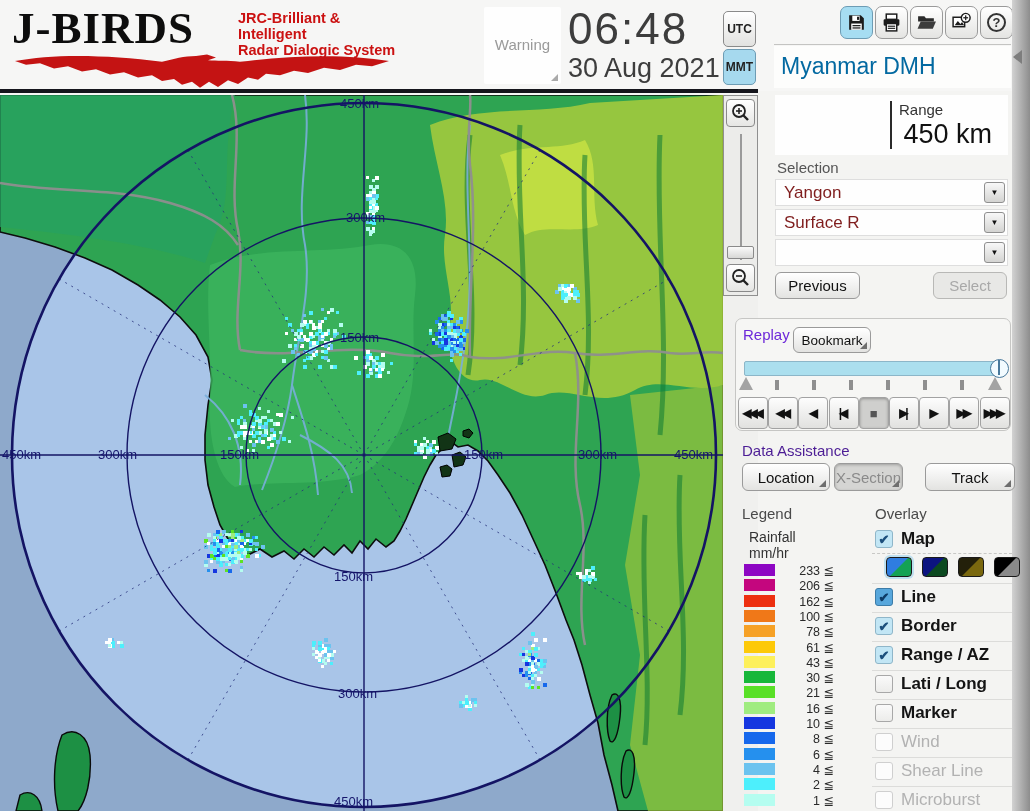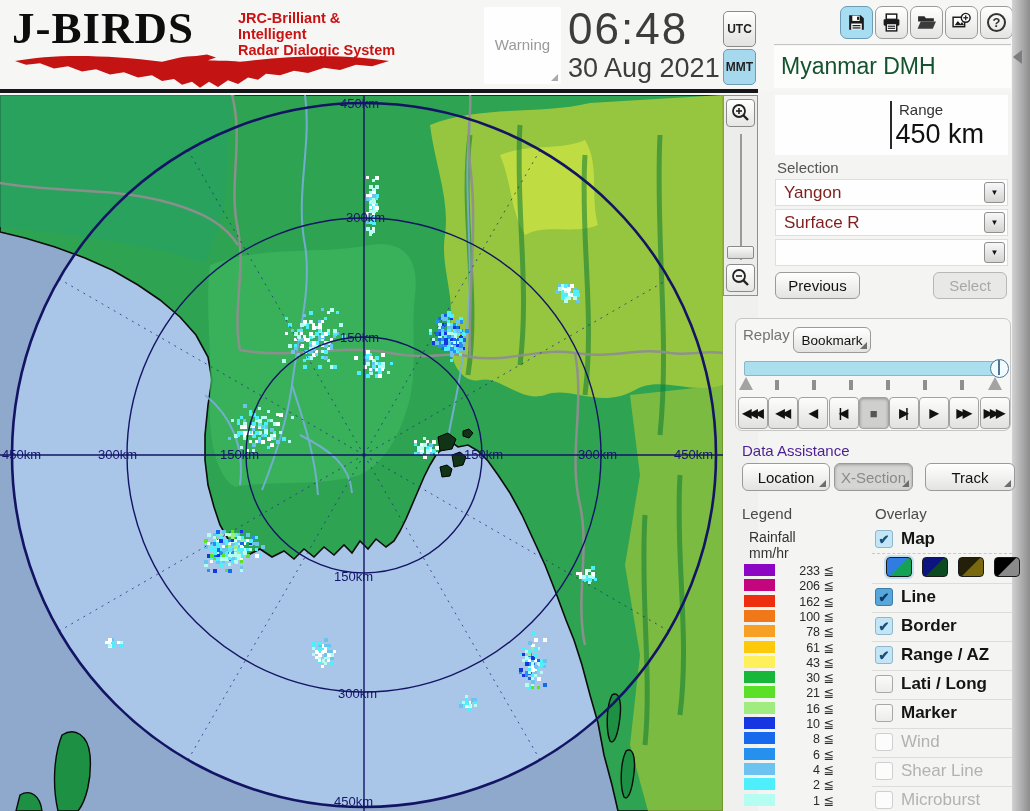--- a/index.html
+++ b/index.html
@@ -35,21 +35,21 @@
   .tz-btn.active { background:#a6d9ee; border-color:#6d9cb4; }
 
   .tool-btn { position:absolute; top:6px; width:33px; height:33px; border:1px solid #9a9a9a; border-radius:7px;
     background:linear-gradient(#ffffff,#e4e4e2); display:flex; align-items:center; justify-content:center; cursor:pointer; }
   .tool-btn.active { background:#a6ddf2; border-color:#6d9cb4; }
   .tool-btn svg { width:21px; height:21px; }
   #help-glyph { width:19px; height:19px; border:2.2px solid #333; border-radius:50%;
     font-size:13px; font-weight:bold; color:#333; display:flex; align-items:center; justify-content:center; }
   #panel-divider-top { position:absolute; left:774px; top:44px; width:237px; height:1px; background:#c4c4c2; }
   #station-box { position:absolute; left:774px; top:46px; width:237px; height:42px; background:#fdfdfc; }
-  #station-box .txt { position:absolute; left:7px; top:7px; font-size:23px; color:#14532d; }
+  #station-box .txt { position:absolute; left:7px; top:7px; font-size:23px; color:#0369a1; }
 
   
   #right-strip { position:absolute; left:1012px; top:0; width:18px; height:811px;
     background:linear-gradient(90deg,#d2d2d2,#8d8d8d); }
   #collapse-handle { position:absolute; left:1013px; top:50px; width:0; height:0;
     border-top:7px solid transparent; border-bottom:7px solid transparent; border-right:9px solid #7d7d7d; cursor:pointer; }
 
   
   #map-wrap { position:absolute; left:0; top:95px; width:723px; height:716px; background:#8ea9cb; cursor:crosshair; }
   #map-wrap svg { display:block; }
@@ -63,40 +63,40 @@
   #zoom-groove { position:absolute; left:16px; top:38px; width:2px; height:126px; background:#9a9a9a; }
   #zoom-thumb { position:absolute; left:3px; top:150px; width:27px; height:13px;
     background:linear-gradient(#fafafa,#d8d8d6); border:1px solid #8a8a8a; border-radius:2px; cursor:grab; }
 
   
   #panel { position:absolute; left:758px; top:91px; width:254px; height:720px; background:#f4f4f2; }
   .abs { position:absolute; }
   #range-box { left:17px; top:4px; width:233px; height:60px; background:#fefefe; }
   #range-vline { position:absolute; left:115px; top:6px; width:2px; height:48px; background:#2a2a2a; }
   #range-label { position:absolute; left:124px; top:6px; font-size:15px; color:#333; }
-  #range-value { position:absolute; right:24px; top:24px; font-size:27px; color:#111; }
+  #range-value { position:absolute; right:16px; top:24px; font-size:27px; color:#111; }
 
   #selection-label { left:19px; top:68px; font-size:15px; color:#555; }
   .ddl { left:17px; width:233px; height:27px; background:#fefefe; border:1px solid #dedede; }
   .ddl .txt { position:absolute; left:8px; top:3px; font-size:17px; color:#7f1d1d; }
   .ddl .arrow-btn { position:absolute; right:2px; top:2px; width:21px; height:21px; border:1px solid #8f8f8f;
     border-radius:3px; background:linear-gradient(#f8f8f8,#d4d4d2); font-size:8px; color:#111;
     display:flex; align-items:center; justify-content:center; cursor:pointer; }
   #ddl-0 { top:88px; } #ddl-1 { top:118px;text-align:center; } #ddl-2 { top:148px; }
 
   .btn { border:1px solid #9a9a9a; border-radius:6px; background:linear-gradient(#ffffff,#e3e3e1);
     font-size:15px; color:#111; display:flex; align-items:center; justify-content:center; cursor:pointer; }
   .btn.disabled { background:#e8e8e6; border-color:#b8b8b6; color:#a8a8a8; cursor:default; }
   .btn.pressed { background:#d5d5d3; box-shadow:inset 0 1px 3px rgba(0,0,0,.25); color:#8a8a8a; }
   #btn-previous { position:absolute; left:17px; top:181px; width:85px; height:27px; }
   #btn-select   { position:absolute; left:175px; top:181px; width:74px; height:27px; }
 
   #replay-box { position:absolute; left:-23px; top:227px; width:276px; height:113px;
     border:1px solid #c6c6c4; border-radius:7px; background:#f6f6f4; }
-  #replay-label { position:absolute; left:7px; top:7px; font-size:15px; color:#737373; }
+  #replay-label { position:absolute; left:7px; top:7px; font-size:15px; color:#6d28d9; }
   #btn-bookmark { position:absolute; left:57px; top:8px; width:78px; height:26px; font-size:13.5px; }
   #seg { position:absolute; left:139px; top:7px; width:134px; height:28px; border:1px solid #8a8a8a;
     border-radius:4px; overflow:hidden; display:flex; }
   .seg-btn { flex:1; display:flex; align-items:center; justify-content:center; font-size:14px; color:#111;
     background:linear-gradient(#ffffff,#e6e6e4); cursor:pointer; }
   #seg-auto { border-right:1px solid #8a8a8a; background:#a6d8ee; }
   #replay-slider { position:absolute; left:8px; top:42px; width:256px; height:15px;
     background:#abdfee; border:1px solid #8cb6c8; border-radius:2px; }
   #slider-handle { position:absolute; left:245px; top:-3px; width:19px; height:19px; border:1.6px solid #48799c;
     border-radius:50%; background:#f2fbff; cursor:grab; }
@@ -107,21 +107,21 @@
   #tri-left { left:3px; } #tri-right { left:252px; }
   #pb-row { position:absolute; left:2px; top:78px; width:272px; height:32px; display:flex; }
   .pb-btn { width:30px; height:32px; margin-right:0.2px; border:1px solid #a2a2a2; border-radius:4px;
     background:linear-gradient(#fdfdfd,#e1e1df); font-size:12px; font-weight:bold; color:#111;
     letter-spacing:-3px; display:flex; align-items:center; justify-content:center; padding-right:3px; cursor:pointer; }
   .pb-btn.pressed { background:#cfcfcd; box-shadow:inset 0 1px 3px rgba(0,0,0,.3); color:#555;
     letter-spacing:0; padding-right:0; font-size:13px; }
 
   #da-label { left:-16px; top:351px; font-size:15px; color:#4c1d95; }
   .da-btn { position:absolute; top:372px; height:28px; font-size:15px; }
-  #da-0 { left:-16px; width:88px; } #da-1 { left:76px; width:79px; } #da-2 { left:167px; width:90px; }
+  #da-0 { left:-16px; width:88px; } #da-1 { left:76px; width:69px; } #da-2 { left:167px; width:90px; }
 
   #legend-label { left:-16px; top:414px; font-size:15px; color:#4a4a4a; }
   #overlay-label { left:117px; top:414px; font-size:15px; color:#4a4a4a; }
   #legend-unit1 { left:-9px; top:438px; font-size:14px; color:#333; }
   #legend-unit2 { left:-9px; top:454px; font-size:14px; color:#333; }
   .lg-row { position:absolute; left:-16px; width:110px; height:15px; }
   .lg-swatch { position:absolute; left:2px; top:1px; width:31px; height:12px; }
   .lg-val { position:absolute; left:36px; top:0px; width:56px; text-align:right; font-size:12.5px; color:#2a2a2a; }
 
   .ov-row { position:absolute; left:117px; width:137px; height:22px; }

